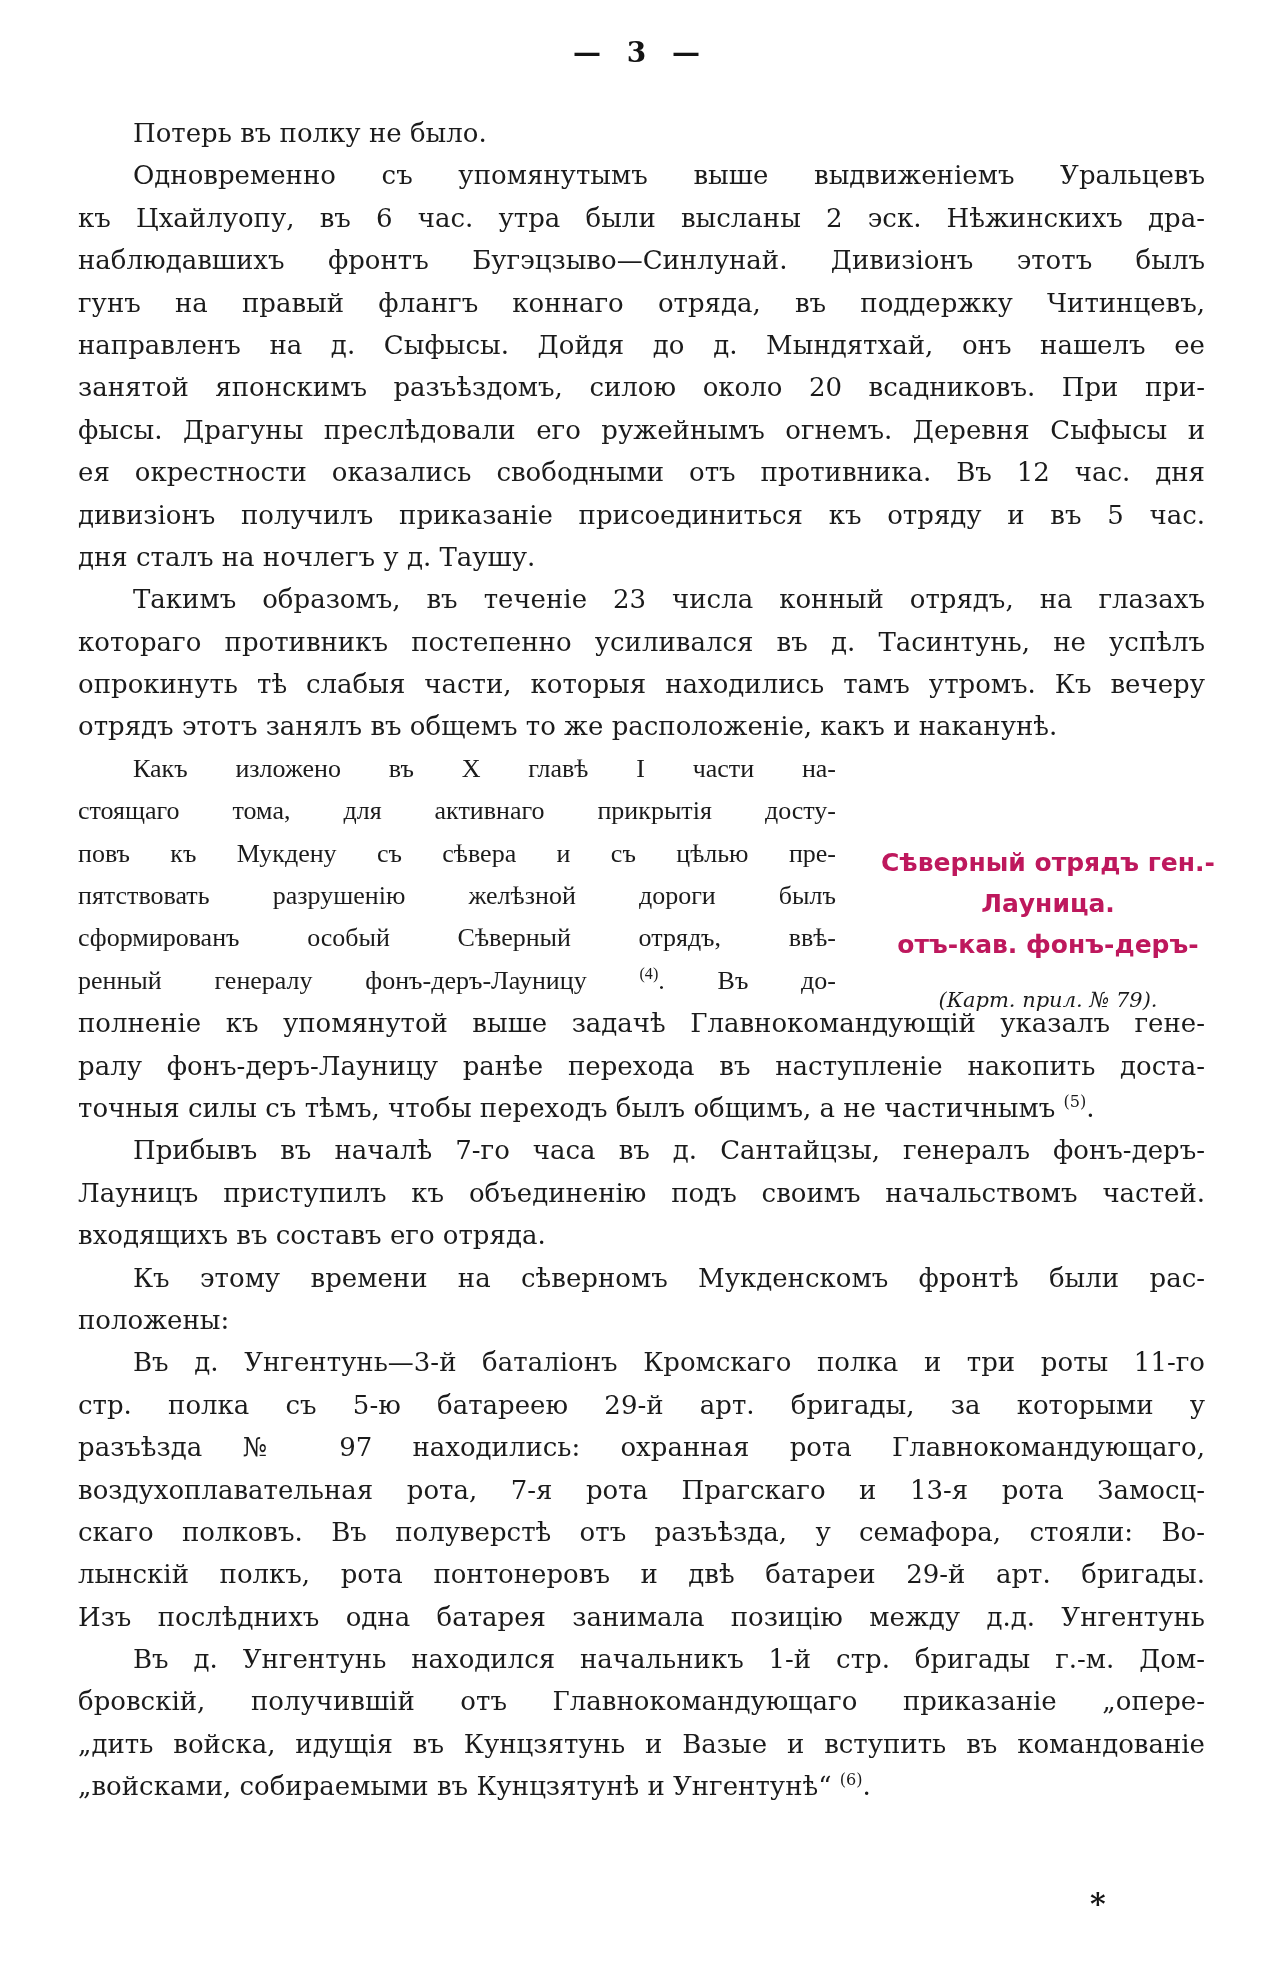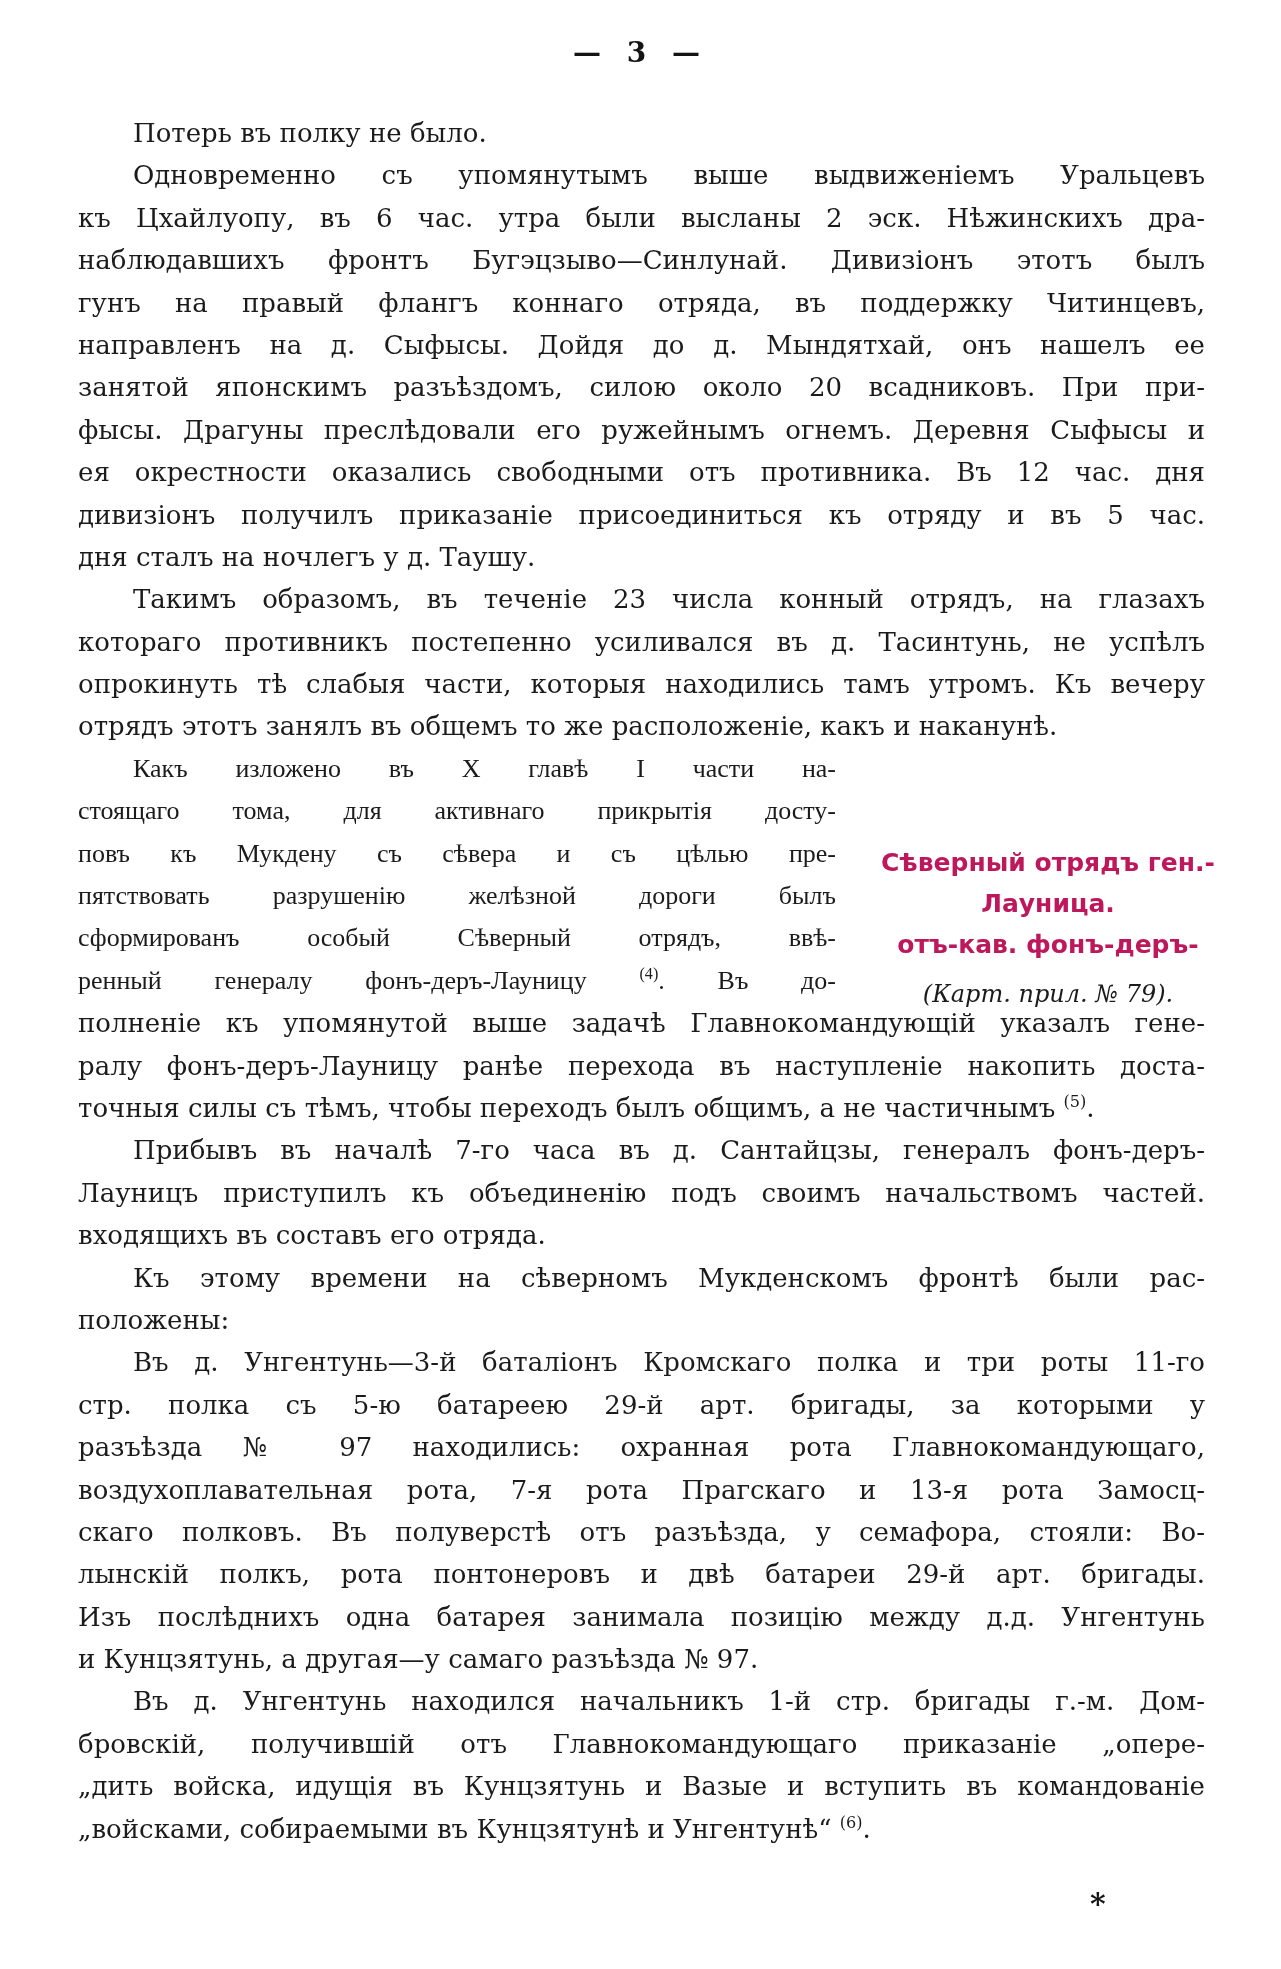--- a/index.html
+++ b/index.html
@@ -61,23 +61,23 @@
   .margin-note .mn-line {
     font-family: "DejaVu Sans", sans-serif;
     font-weight: bold;
     font-size: 25px;
     line-height: 41px;
     color: #be185d;
     white-space: nowrap;
   }
   .margin-note .mn-ref {
     font-style: italic;
-    font-size: 24px;
+    font-size: 21px;
     line-height: 40px;
-    margin-top: 9px;
+    margin-top: 15px;
     color: #1b1b1b;
     white-space: nowrap;
   }
   .printers-mark {
     position: absolute;
     left: 1090px;
     top: 1886px;
     font-size: 30px;
     font-weight: bold;
     color: #141414;
@@ -135,21 +135,20 @@
         <div class="line end">положены:</div>
       </div>
       <div class="block">
         <div class="line indent">Въ д. Унгентунь—3-й баталіонъ Кромскаго полка и три роты 11-го</div>
         <div class="line">стр. полка съ 5-ю батареею 29-й арт. бригады, за которыми у</div>
         <div class="line">разъѣзда № 97 находились: охранная рота Главнокомандующаго,</div>
         <div class="line">воздухоплавательная рота, 7-я рота Прагскаго и 13-я рота Замосц-</div>
         <div class="line">скаго полковъ. Въ полуверстѣ отъ разъѣзда, у семафора, стояли: Во-</div>
         <div class="line">лынскій полкъ, рота понтонеровъ и двѣ батареи 29-й арт. бригады.</div>
         <div class="line">Изъ послѣднихъ одна батарея занимала позицію между д.д. Унгентунь</div>
-        <div class="line end">и Кунцзятунь, а другая—у самаго разъѣзда № 97.</div>
       </div>
       <div class="block">
         <div class="line indent">Въ д. Унгентунь находился начальникъ 1-й стр. бригады г.-м. Дом-</div>
         <div class="line">бровскій, получившій отъ Главнокомандующаго приказаніе „опере-</div>
         <div class="line">„дить войска, идущія въ Кунцзятунь и Вазые и вступить въ командованіе</div>
         <div class="line end"><span>„войсками, собираемыми въ Кунцзятунѣ и Унгентунѣ“ </span><span class="sup">(6)</span><span>.</span></div>
       </div>
     </div>
 
   <div class="margin-note">

